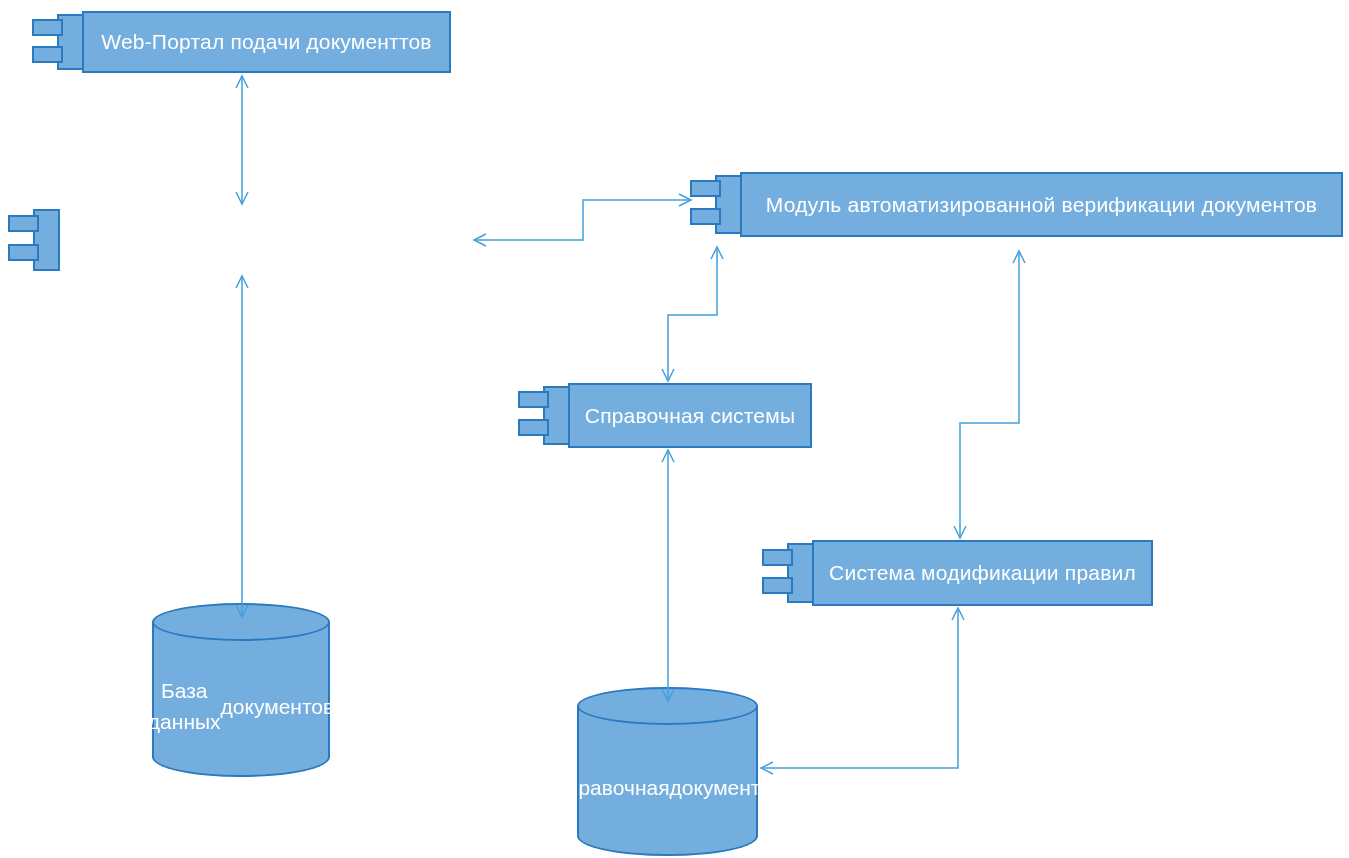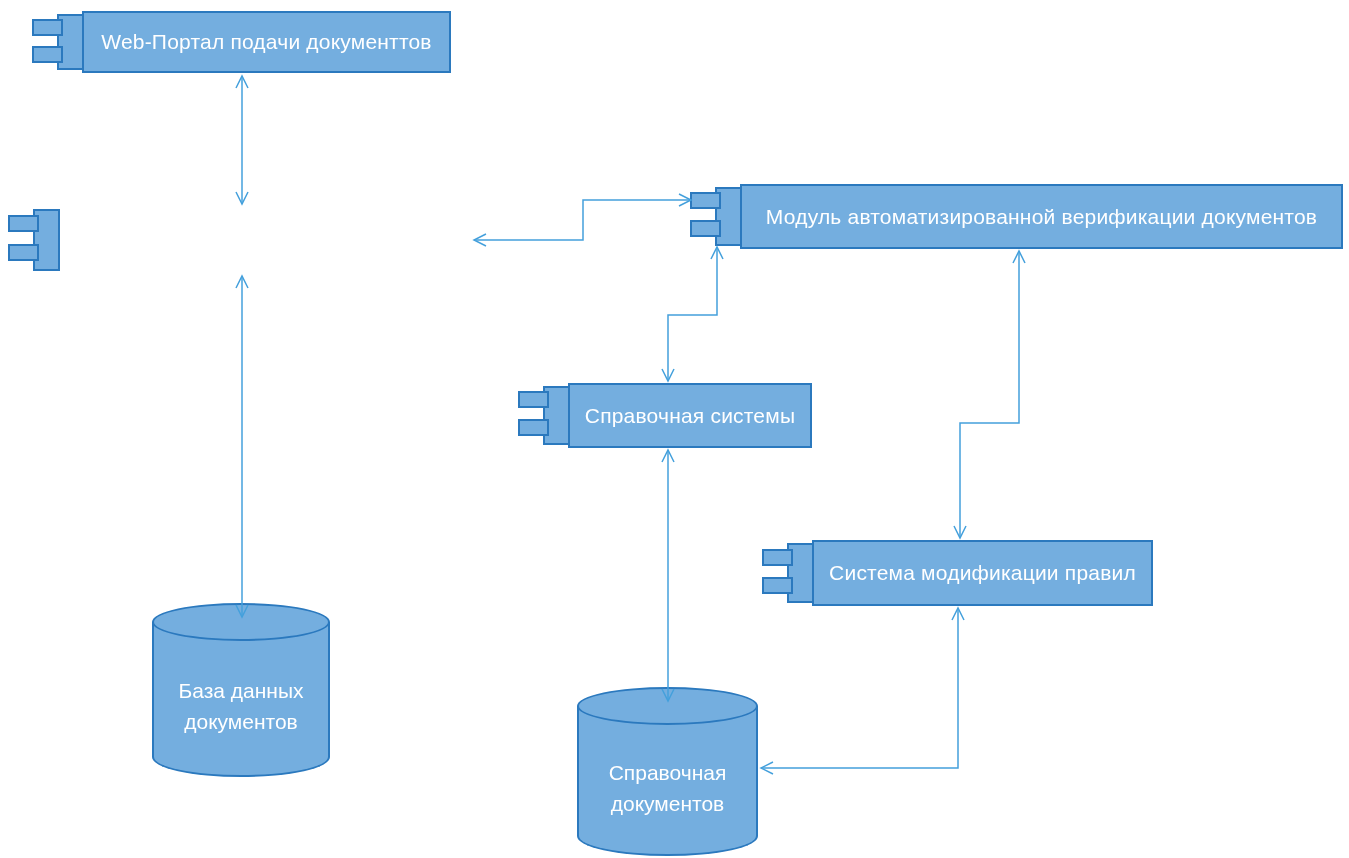--- a/index.html
+++ b/index.html
@@ -47,21 +47,21 @@
     border:2px solid var(--stroke); border-top:none;
     border-radius:0 0 50% 50% / 0 0 20px 20px;
   }
   .cyl-top{
     position:absolute; left:0; right:0; top:0; height:38px;
     background:var(--fill); border:2px solid var(--stroke);
     border-radius:50%;
   }
   .cyl-label{
     position:absolute; left:0; right:0; top:40px; bottom:8px;
-    display:flex; flex-direction:column; align-items:center; justify-content:center;
+    display:flex; align-items:center; justify-content:center;
     color:var(--text); font-size:21px; line-height:31px; text-align:center;
   }
   
   svg.connectors{
     position:absolute; left:0; top:0; width:1349px; height:858px;
     pointer-events:none; z-index:5;
   }
   svg.connectors path.link{
     fill:none; stroke:var(--conn); stroke-width:1.5px;
   }
@@ -95,21 +95,21 @@
     <div class="comp-tab t1"></div>
     <div class="comp-tab t2"></div>
   </div>
 
   <div class="component" style="left:8px; top:206px; width:463px; height:68px;">
     <div class="comp-bar"></div>
     <div class="comp-tab t1"></div>
     <div class="comp-tab t2"></div>
   </div>
 
-  <div class="component" style="left:690px; top:184px; width:653px; height:65px;text-decoration:underline;">
+  <div class="component" style="left:690px; top:172px; width:653px; height:65px;text-decoration:underline;">
     <div class="comp-bar"></div>
     <div class="comp-main">
       <span class="comp-label">Модуль автоматизированной верификации документов</span>
     </div>
     <div class="comp-tab t1"></div>
     <div class="comp-tab t2"></div>
   </div>
 
   <div class="component" style="left:518px; top:383px; width:294px; height:65px;">
     <div class="comp-bar"></div>

